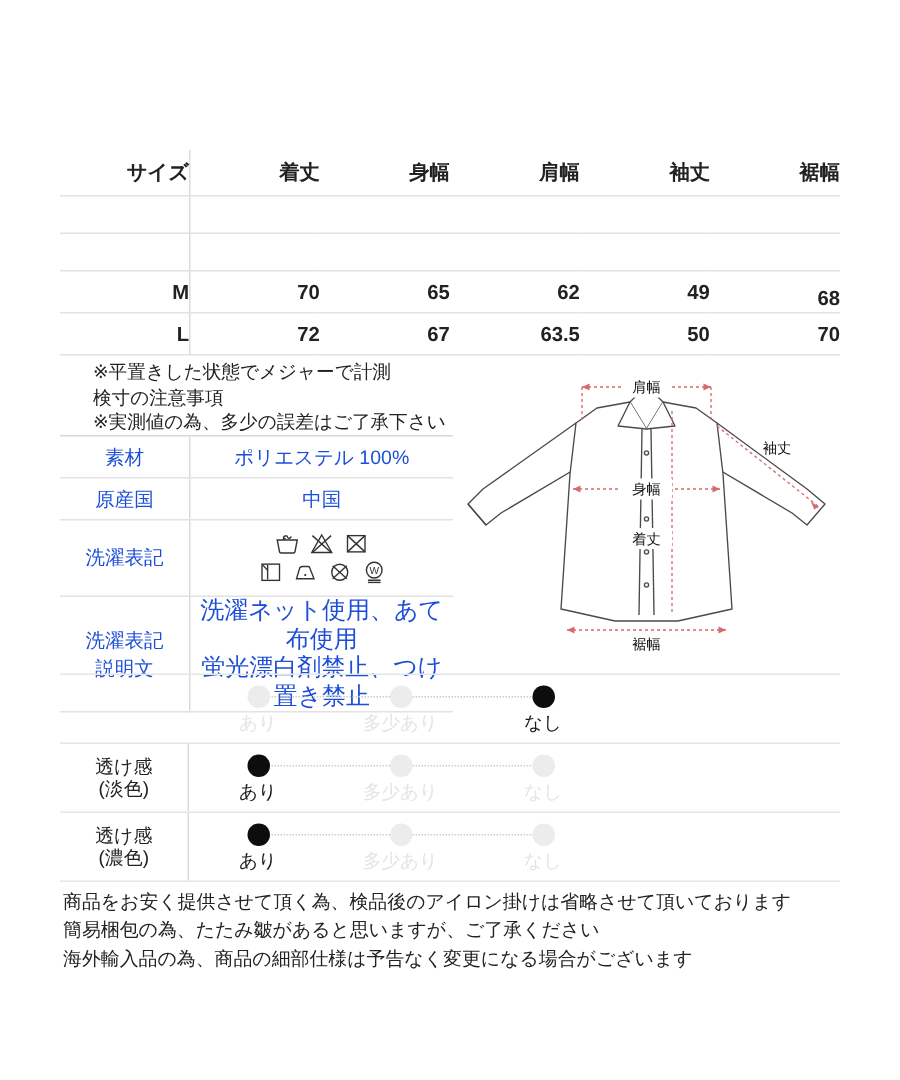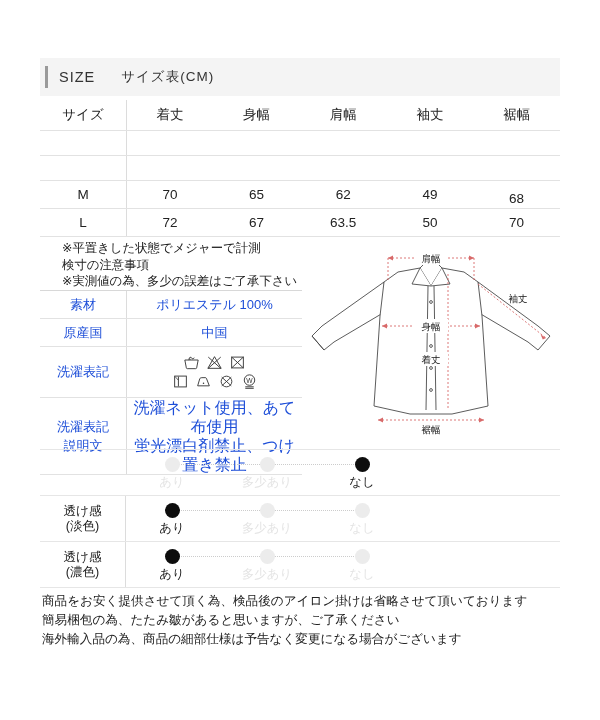--- a/index.html
+++ b/index.html
@@ -56,25 +56,26 @@
   .size-table {
     position: absolute;
     left: 40px;
     top: 100px;
     width: 520px;
     border-collapse: collapse;
     table-layout: fixed;
   }
   .size-table td {
     height: 27px;
-    text-align: center;
+    text-align: right;
     font-size: 13.5px;
     color: #222;
     border-bottom: 1px solid #e2e2e2;
     padding: 0;
+    font-weight: bold;
   }
   .size-table tr.hdr td {
     font-size: 13.5px;
     height: 30px;
   }
   .size-table td.lbl {
     width: 86px;
     border-right: 1px solid #dcdcdc;
   }
   .size-table tr.blank td { height: 24px; }
@@ -229,25 +230,20 @@
     line-height: 19px;
     color: #222;
     white-space: pre;
   }
 </style>
 </head>
 <body>
 
 <div class="page">
 
-  <div class="size-band">
-    <div class="size-accent"></div>
-    <div class="size-kw">SIZE</div>
-    <div class="size-title">サイズ表(CM)</div>
-  </div>
 
   <table class="size-table">
     <tbody id="size-tbody">
         <tr class="hdr">
           <td class="lbl">サイズ</td>
           <td class="">着丈</td>
           <td class="">身幅</td>
           <td class="">肩幅</td>
           <td class="">袖丈</td>
           <td class="">裾幅</td>

